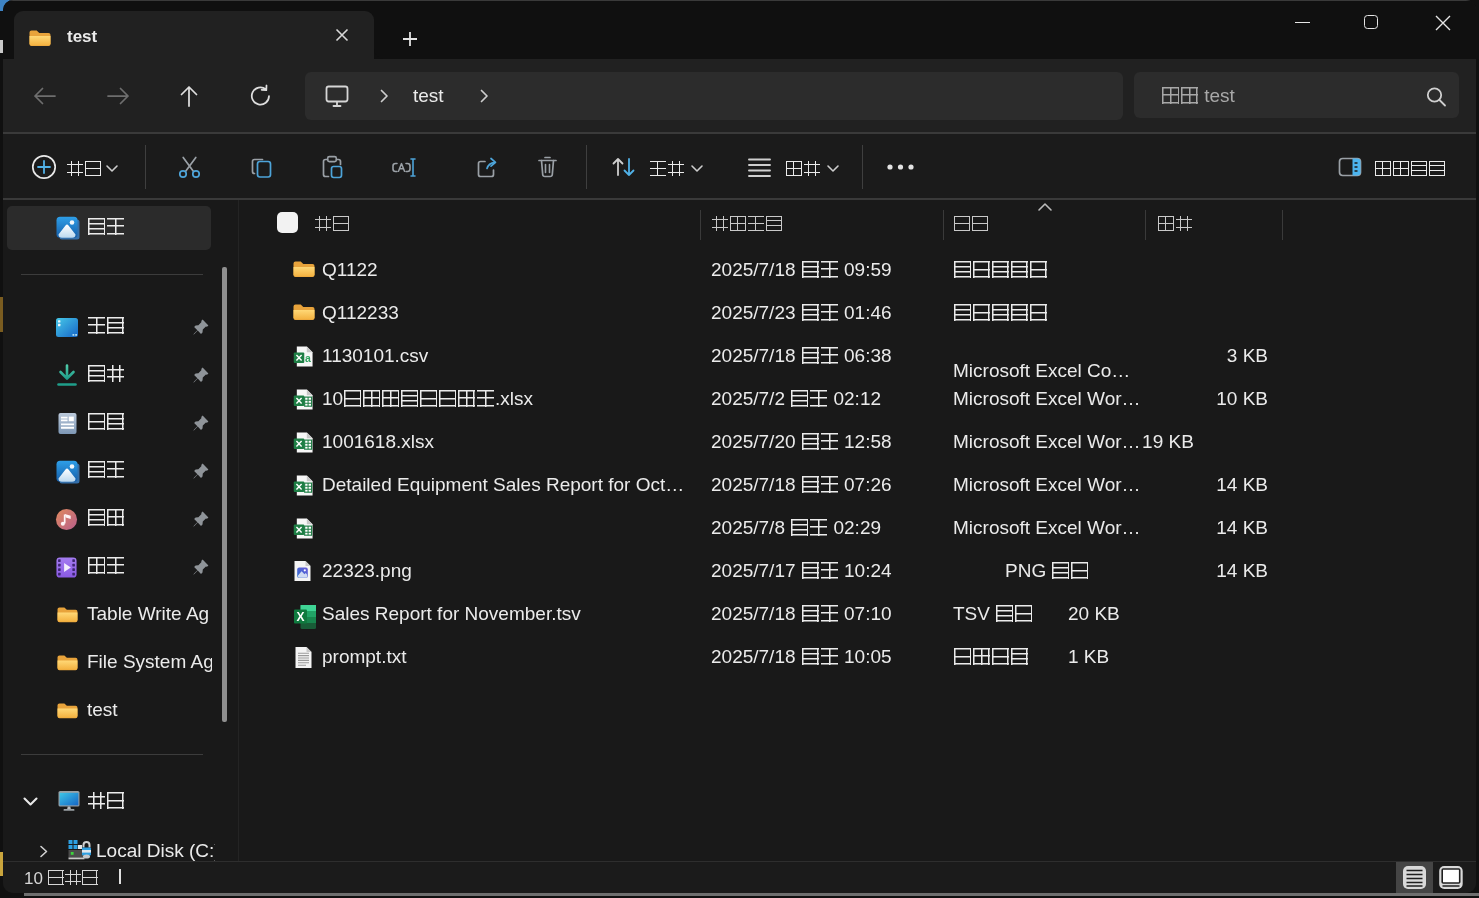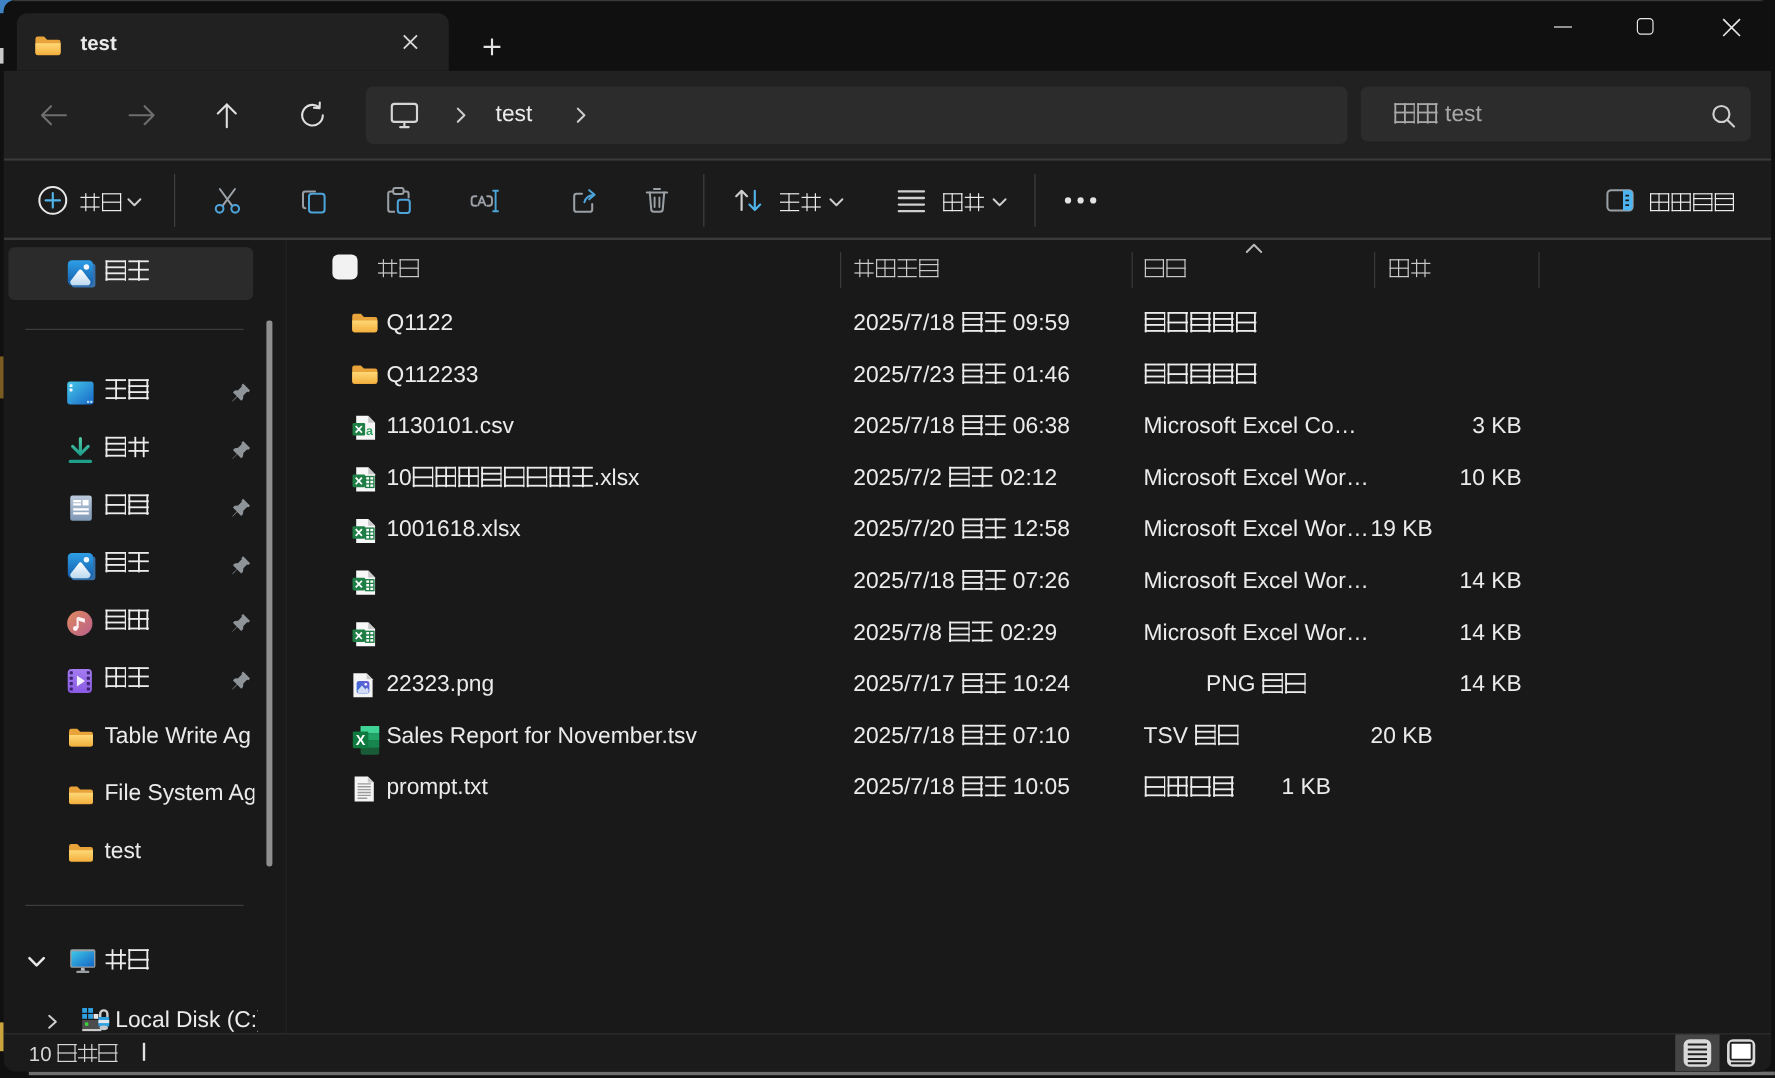--- a/index.html
+++ b/index.html
@@ -390,21 +390,21 @@
 <div class="a txt" style="left:950px;top:302px"><i class="cj c4"></i><i class="cj c1"></i><i class="cj c4"></i><i class="cj c4"></i><i class="cj c1"></i></div>
 <svg class="a" style="left:290px;top:345px" width="21" height="23" viewBox="0 0 22 24">
       <path d="M4 1.5 h10.5 L20.5 7.5 V22.5 H4 Z" fill="#f7f7f7"></path>
       <path d="M14.5 1.5 L20.5 7.5 H14.5 Z" fill="#c8c8c8"></path>
       <text x="15.6" y="18" font-family="Liberation Sans" font-size="11" font-weight="bold" fill="#2fa35f" text-anchor="middle">a</text>
       <rect x="0.8" y="7.8" width="11" height="11" rx="1" fill="#1e7e45"></rect>
       <path d="M3.6 10.4 L9 16.2 M9 10.4 L3.6 16.2" stroke="#fff" stroke-width="1.5"></path>
     </svg>
 <div class="a txt" style="left:319px;top:345px">1130101.csv</div>
 <div class="a txt" style="left:708px;top:345px">2025/7/18 <i class="cj c4"></i><i class="cj c0"></i> 06:38</div>
-<div class="a txt" style="left:950px;top:345px">Microsoft Excel Co…</div>
+<div class="a txt" style="left:950px;top:360px">Microsoft Excel Co…</div>
 <div class="a txt" style="left:1065px;top:345px;width:200px;text-align:right">3 KB</div>
 <svg class="a" style="left:290px;top:388px" width="21" height="23" viewBox="0 0 22 24">
       <path d="M4 1.5 h10.5 L20.5 7.5 V22.5 H4 Z" fill="#f7f7f7"></path>
       <path d="M14.5 1.5 L20.5 7.5 H14.5 Z" fill="#c8c8c8"></path>
       <rect x="12.2" y="9.5" width="7.3" height="9.5" fill="#fff"></rect>
       <path d="M12.2 12.7 h7.3 M12.2 15.9 h7.3 M15.8 9.5 v9.5" stroke="#1e7e45" stroke-width="1.1"></path>
       <rect x="12.2" y="9.5" width="7.3" height="9.5" fill="none" stroke="#1e7e45" stroke-width="1.2"></rect>
       <rect x="0.8" y="7.8" width="11" height="11" rx="1" fill="#1e7e45"></rect>
       <path d="M3.6 10.4 L9 16.2 M9 10.4 L3.6 16.2" stroke="#fff" stroke-width="1.5"></path>
     </svg>
@@ -427,20 +427,21 @@
 <div class="a txt" style="left:1065px;top:431px;width:200px;text-align:center">19 KB</div>
 <svg class="a" style="left:290px;top:474px" width="21" height="23" viewBox="0 0 22 24">
       <path d="M4 1.5 h10.5 L20.5 7.5 V22.5 H4 Z" fill="#f7f7f7"></path>
       <path d="M14.5 1.5 L20.5 7.5 H14.5 Z" fill="#c8c8c8"></path>
       <rect x="12.2" y="9.5" width="7.3" height="9.5" fill="#fff"></rect>
       <path d="M12.2 12.7 h7.3 M12.2 15.9 h7.3 M15.8 9.5 v9.5" stroke="#1e7e45" stroke-width="1.1"></path>
       <rect x="12.2" y="9.5" width="7.3" height="9.5" fill="none" stroke="#1e7e45" stroke-width="1.2"></rect>
       <rect x="0.8" y="7.8" width="11" height="11" rx="1" fill="#1e7e45"></rect>
       <path d="M3.6 10.4 L9 16.2 M9 10.4 L3.6 16.2" stroke="#fff" stroke-width="1.5"></path>
     </svg>
+<div class="a txt" style="left:319px;top:474px">Detailed Equipment Sales Report for Oct…</div>
 <div class="a txt" style="left:708px;top:474px">2025/7/18 <i class="cj c4"></i><i class="cj c0"></i> 07:26</div>
 <div class="a txt" style="left:950px;top:474px">Microsoft Excel Wor…</div>
 <div class="a txt" style="left:1065px;top:474px;width:200px;text-align:right">14 KB</div>
 <svg class="a" style="left:290px;top:517px" width="21" height="23" viewBox="0 0 22 24">
       <path d="M4 1.5 h10.5 L20.5 7.5 V22.5 H4 Z" fill="#f7f7f7"></path>
       <path d="M14.5 1.5 L20.5 7.5 H14.5 Z" fill="#c8c8c8"></path>
       <rect x="12.2" y="9.5" width="7.3" height="9.5" fill="#fff"></rect>
       <path d="M12.2 12.7 h7.3 M12.2 15.9 h7.3 M15.8 9.5 v9.5" stroke="#1e7e45" stroke-width="1.1"></path>
       <rect x="12.2" y="9.5" width="7.3" height="9.5" fill="none" stroke="#1e7e45" stroke-width="1.2"></rect>
       <rect x="0.8" y="7.8" width="11" height="11" rx="1" fill="#1e7e45"></rect>
@@ -470,21 +471,21 @@
       <rect x="7.5" y="1" width="15.5" height="24" rx="1.5" fill="#185c37"></rect>
       <rect x="7.5" y="1" width="15.5" height="6" fill="#3fd495"></rect>
       <rect x="7.5" y="7" width="15.5" height="6" fill="#21a366"></rect>
       <rect x="7.5" y="13" width="15.5" height="6" fill="#17864e"></rect>
       <rect x="1" y="5.5" width="13" height="14" rx="1" fill="#0f7a3f"></rect>
       <text x="7.5" y="17.2" font-family="Liberation Sans" font-size="12" font-weight="bold" fill="#fff" text-anchor="middle">X</text>
     </svg>
 <div class="a txt" style="left:319px;top:603px">Sales Report for November.tsv</div>
 <div class="a txt" style="left:708px;top:603px">2025/7/18 <i class="cj c4"></i><i class="cj c0"></i> 07:10</div>
 <div class="a txt" style="left:950px;top:603px">TSV <i class="cj c4"></i><i class="cj c1"></i></div>
-<div class="a txt" style="left:1065px;top:603px;width:200px;text-align:center">20 KB</div>
+<div class="a txt" style="left:1065px;top:603px;width:200px;text-align:left">20 KB</div>
 <svg class="a" style="left:291px;top:646px" width="19" height="23" viewBox="0 0 19 23">
       <path d="M1.5 1 h11 L17.5 6 V22 H1.5 Z" fill="#f4f4f4"></path>
       <path d="M12.5 1 L17.5 6 H12.5 Z" fill="#c9c9c9"></path>
       <path d="M4 7.2 h11 M4 9.6 h11 M4 12 h11 M4 14.4 h11 M4 16.8 h11 M4 19.2 h8" stroke="#9a9a9a" stroke-width="1.1"></path>
     </svg>
 <div class="a txt" style="left:319px;top:646px">prompt.txt</div>
 <div class="a txt" style="left:708px;top:646px">2025/7/18 <i class="cj c4"></i><i class="cj c0"></i> 10:05</div>
 <div class="a txt" style="left:950px;top:646px"><i class="cj c1"></i><i class="cj c3"></i><i class="cj c1"></i><i class="cj c4"></i></div>
 <div class="a txt" style="left:1065px;top:646px;width:200px;">1 KB</div>
 <div class="a" style="left:0;top:861px;width:1473px;height:32px;background:#1b1b1b;border-top:1px solid #2e2e2e"></div>

